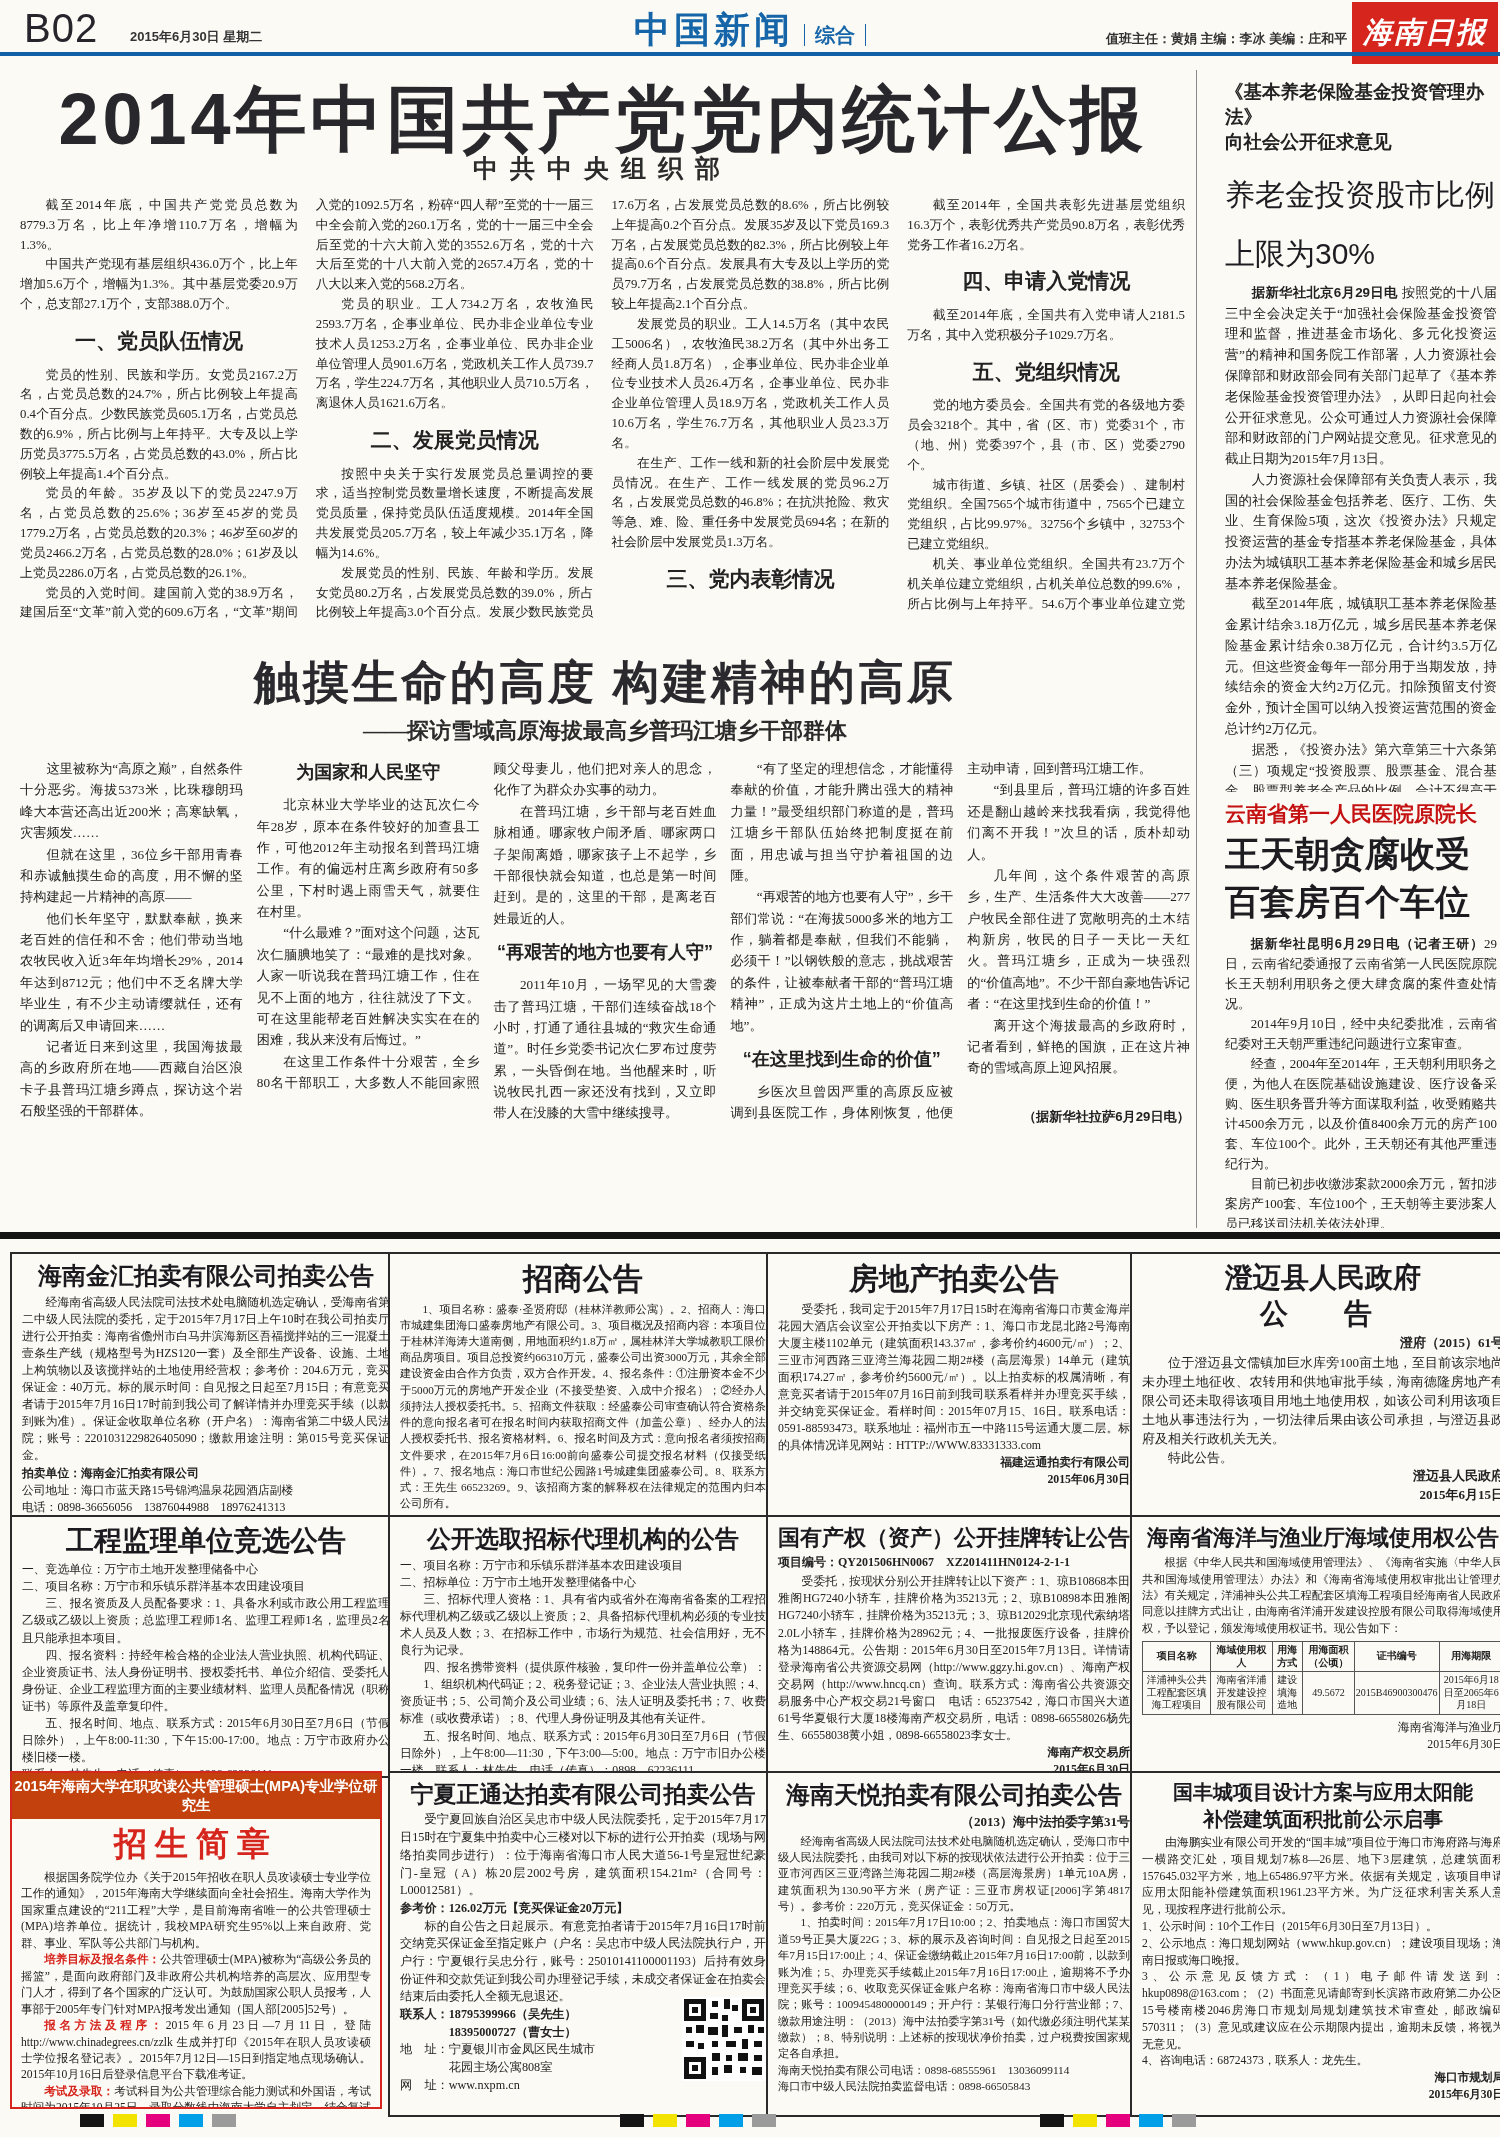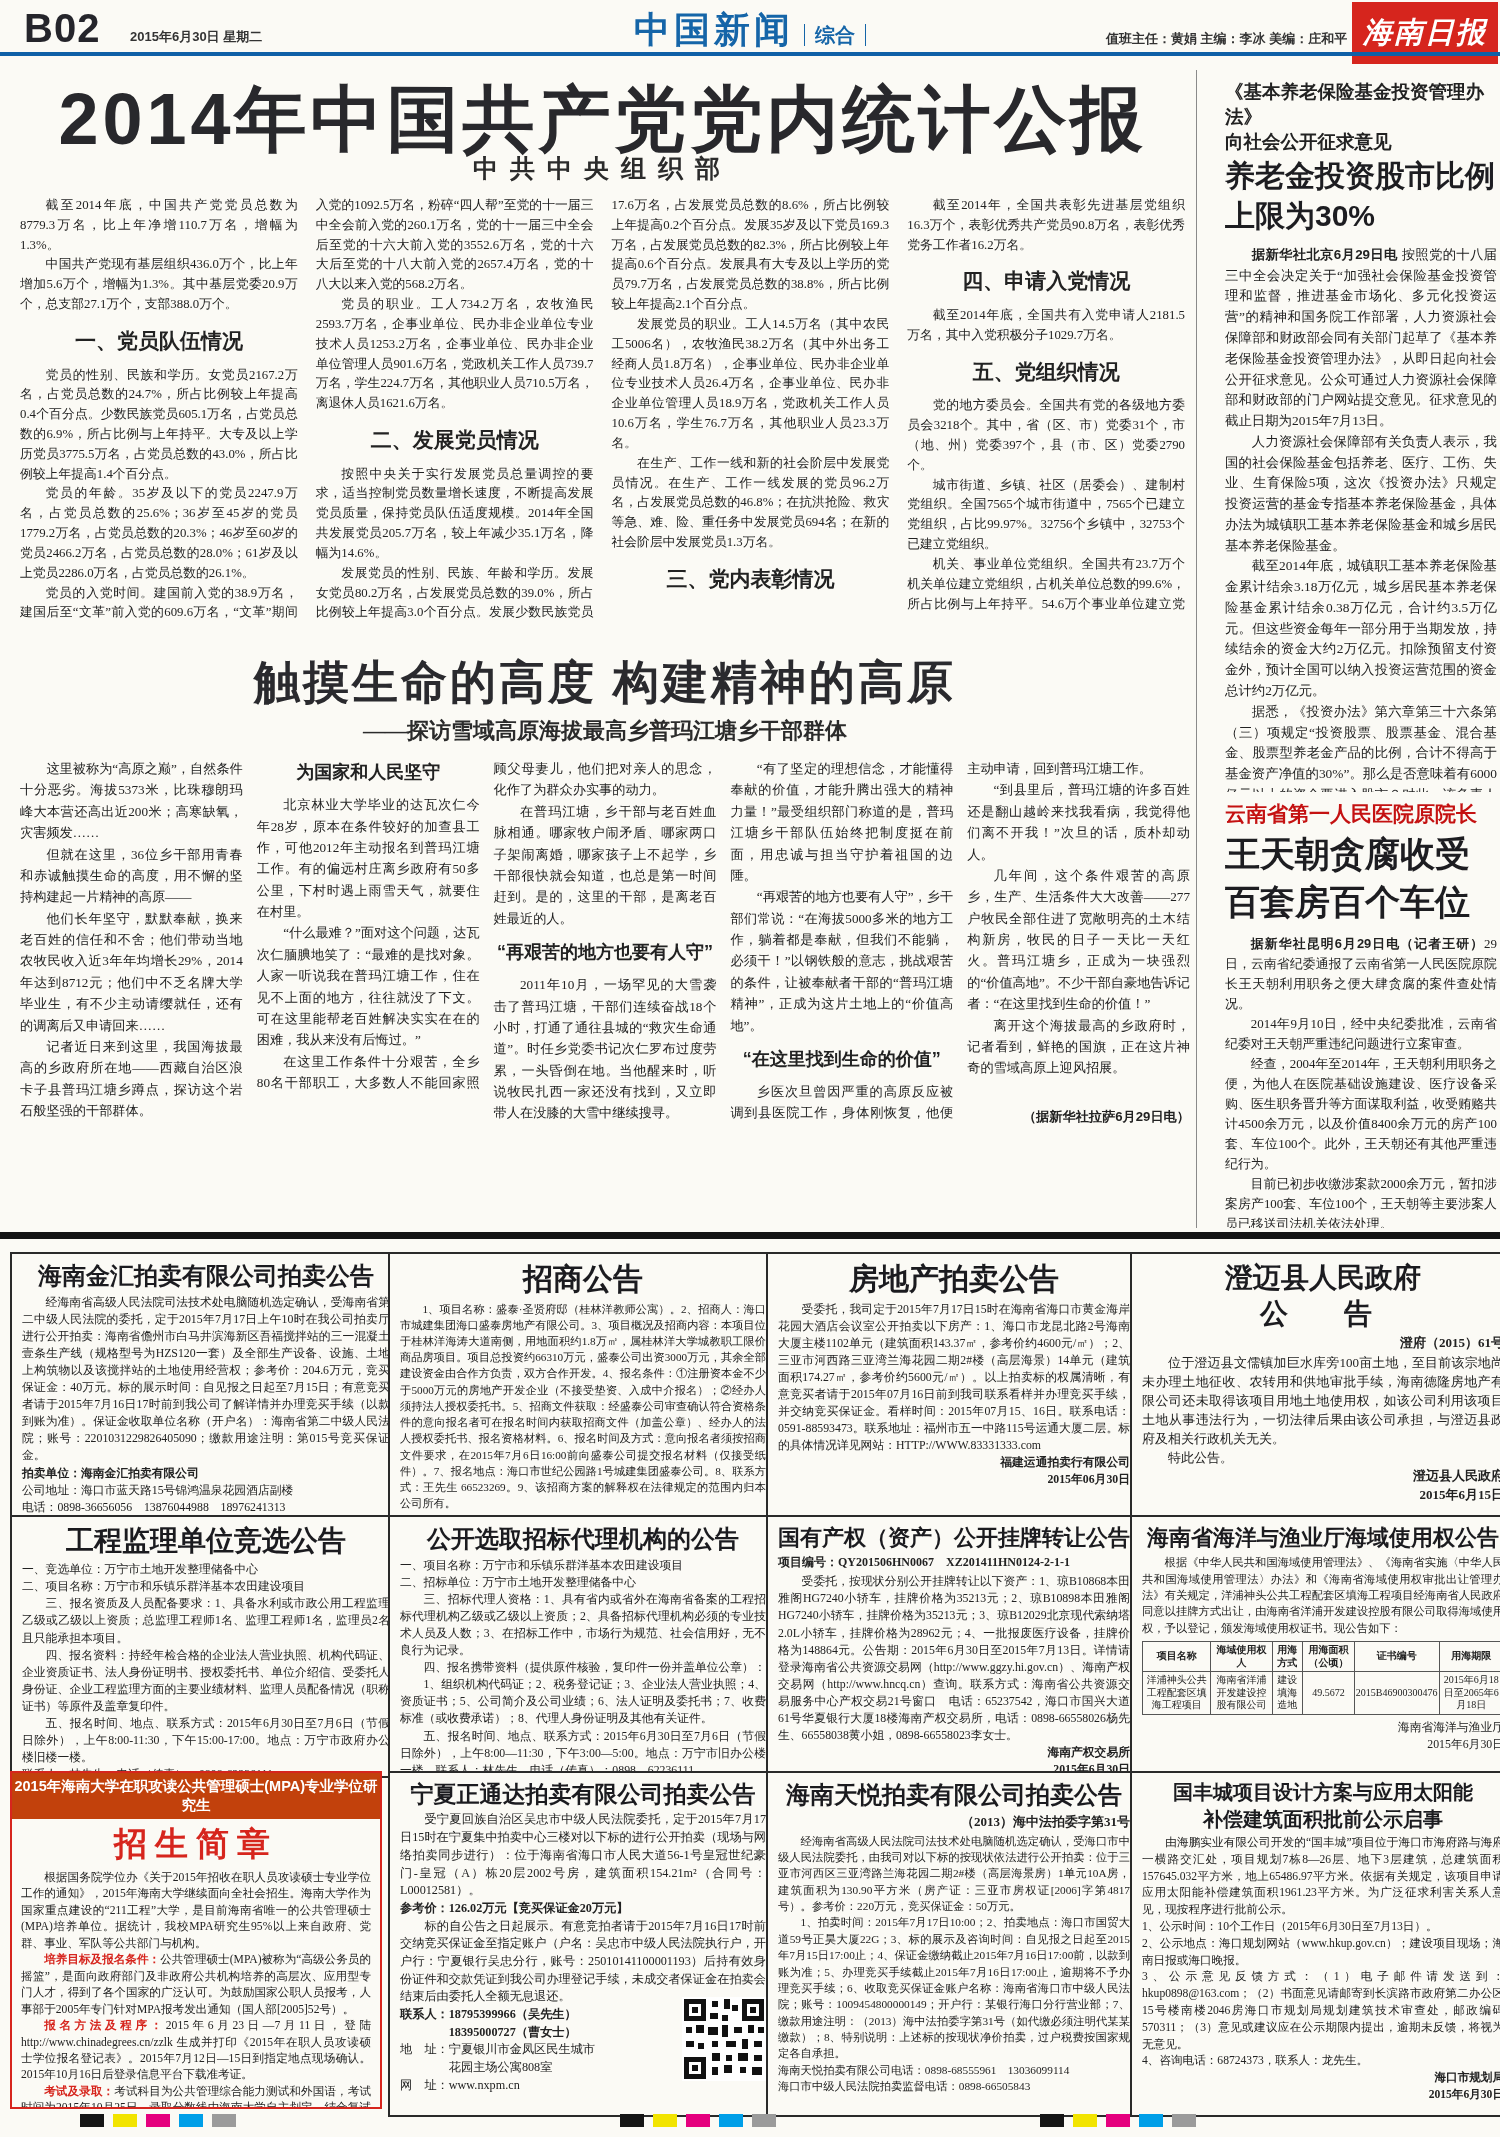--- a/index.html
+++ b/index.html
@@ -3,21 +3,21 @@
 <meta charset="utf-8">
 <style>
   html,body{margin:0;padding:0;background:#e9e9e9;}
   .page{position:relative;width:1500px;height:2137px;margin:0 auto;background:#fbfaf5;
         font-family:"Liberation Serif","DejaVu Serif",serif;color:#222;overflow:hidden;}
   .sans{font-family:"Liberation Sans","DejaVu Sans",sans-serif;}
   .abs{position:absolute;}
   p{margin:0;}
 
   
-  .hdr-code{left:24px;top:6px;font-size:40px;font-weight:700;color:#25252b;letter-spacing:1px;}
+  .hdr-code{left:24px;top:6px;font-size:40px;font-weight:400;color:#25252b;letter-spacing:1px;}
   .hdr-date{left:130px;top:28px;font-size:13px;font-weight:bold;color:#333;}
   .hdr-section{left:0;top:6px;width:1500px;text-align:center;}
   .hdr-section .main{font-size:36px;font-weight:900;color:#1565a8;letter-spacing:4px;}
   .hdr-section .sub{font-size:20px;color:#1565a8;margin-left:10px;padding:0 10px;
         border-left:1.5px solid #1565a8;border-right:1.5px solid #1565a8;font-weight:bold;}
   .hdr-staff{left:1106px;top:30px;font-size:13px;font-weight:bold;color:#333;}
   .hdr-logo{left:1352px;top:2px;width:146px;height:62px;background:#d6251d;color:#fff;
         display:flex;align-items:center;justify-content:center;font-size:29px;font-weight:900;
         font-style:italic;letter-spacing:2px;font-family:"DejaVu Serif",serif;}
   .hdr-rule{left:0;top:52px;width:1500px;height:4px;background:#0f60a7;}
@@ -33,22 +33,22 @@
   .s-head{font-family:"Liberation Sans","DejaVu Sans",sans-serif;font-weight:900;font-size:21px;
         text-align:center !important;text-indent:0 !important;margin:10px 0 8px 0 !important;color:#222;}
   .sign{text-align:right !important;text-indent:0 !important;font-weight:bold;
         font-family:"Liberation Sans","DejaVu Sans",sans-serif;margin-top:27px;}
 
   
   .v-divider{left:1196px;top:70px;width:1px;height:1158px;background:#8a8a8a;}
   .pension{left:1225px;top:80px;width:272px;height:712px;overflow:hidden;}
   .pension .kicker{font-family:"Liberation Sans","DejaVu Sans",sans-serif;font-weight:900;
         font-size:18.5px;line-height:1.35;color:#222;}
-  .pension .big{font-family:"Liberation Sans","DejaVu Sans",sans-serif;font-weight:700;
-        font-size:30px;line-height:1.3;color:#1d1d21;margin-top:1px;}
+  .pension .big{font-family:"Liberation Sans","DejaVu Sans",sans-serif;font-weight:400;
+        font-size:30px;line-height:1.3;color:#1d1d21;margin-top:20px;}
   .art-body{font-size:13.4px;line-height:1.55;margin-top:10px;}
   .art-body p{text-align:justify;text-indent:2em;}
   .lead-b{font-weight:bold;font-family:"Liberation Sans","DejaVu Sans",sans-serif;}
   .wang{left:1225px;top:800px;width:272px;height:428px;overflow:hidden;}
   .wang .kicker{color:#c41111;font-family:"Liberation Sans","DejaVu Sans",sans-serif;
         font-weight:900;font-size:21px;}
   .wang .big{font-family:"Liberation Sans","DejaVu Sans",sans-serif;font-weight:900;
         font-size:35px;line-height:1.25;color:#1d1d21;margin-top:4px;}
   .wang .art-body{font-size:12.9px;}
 

